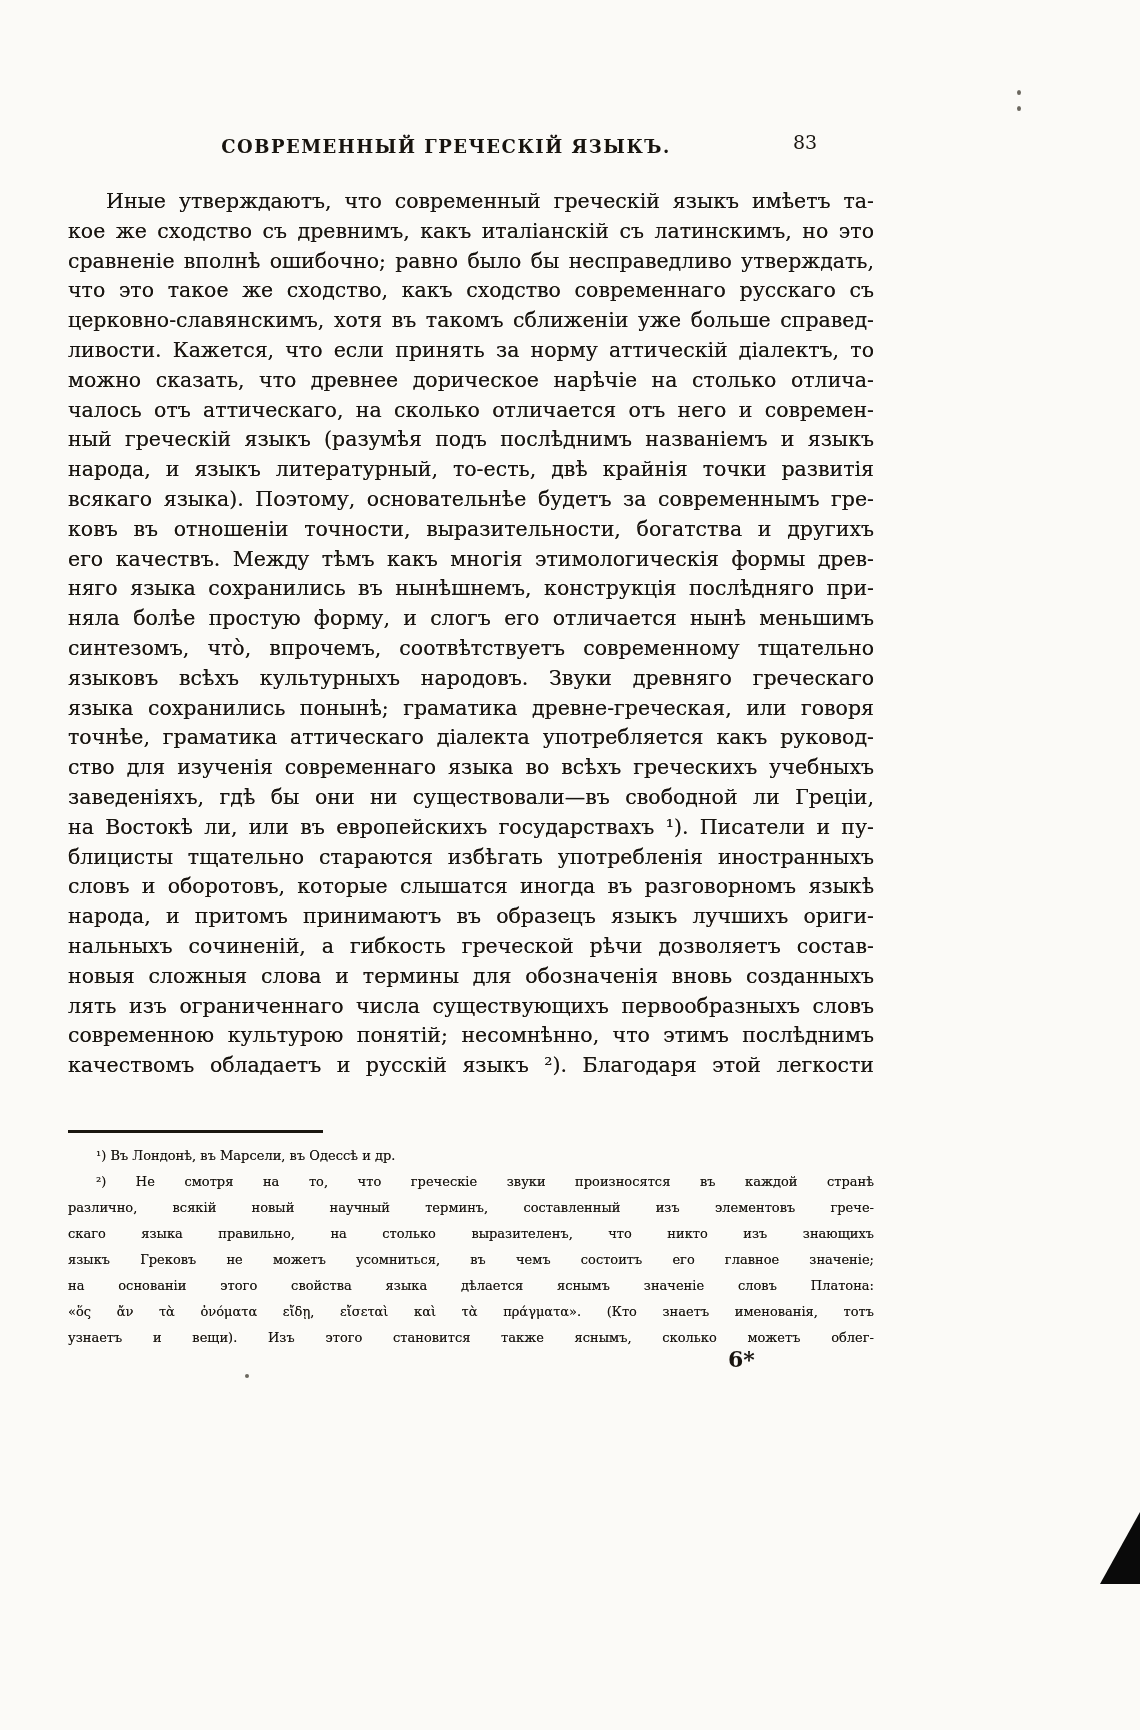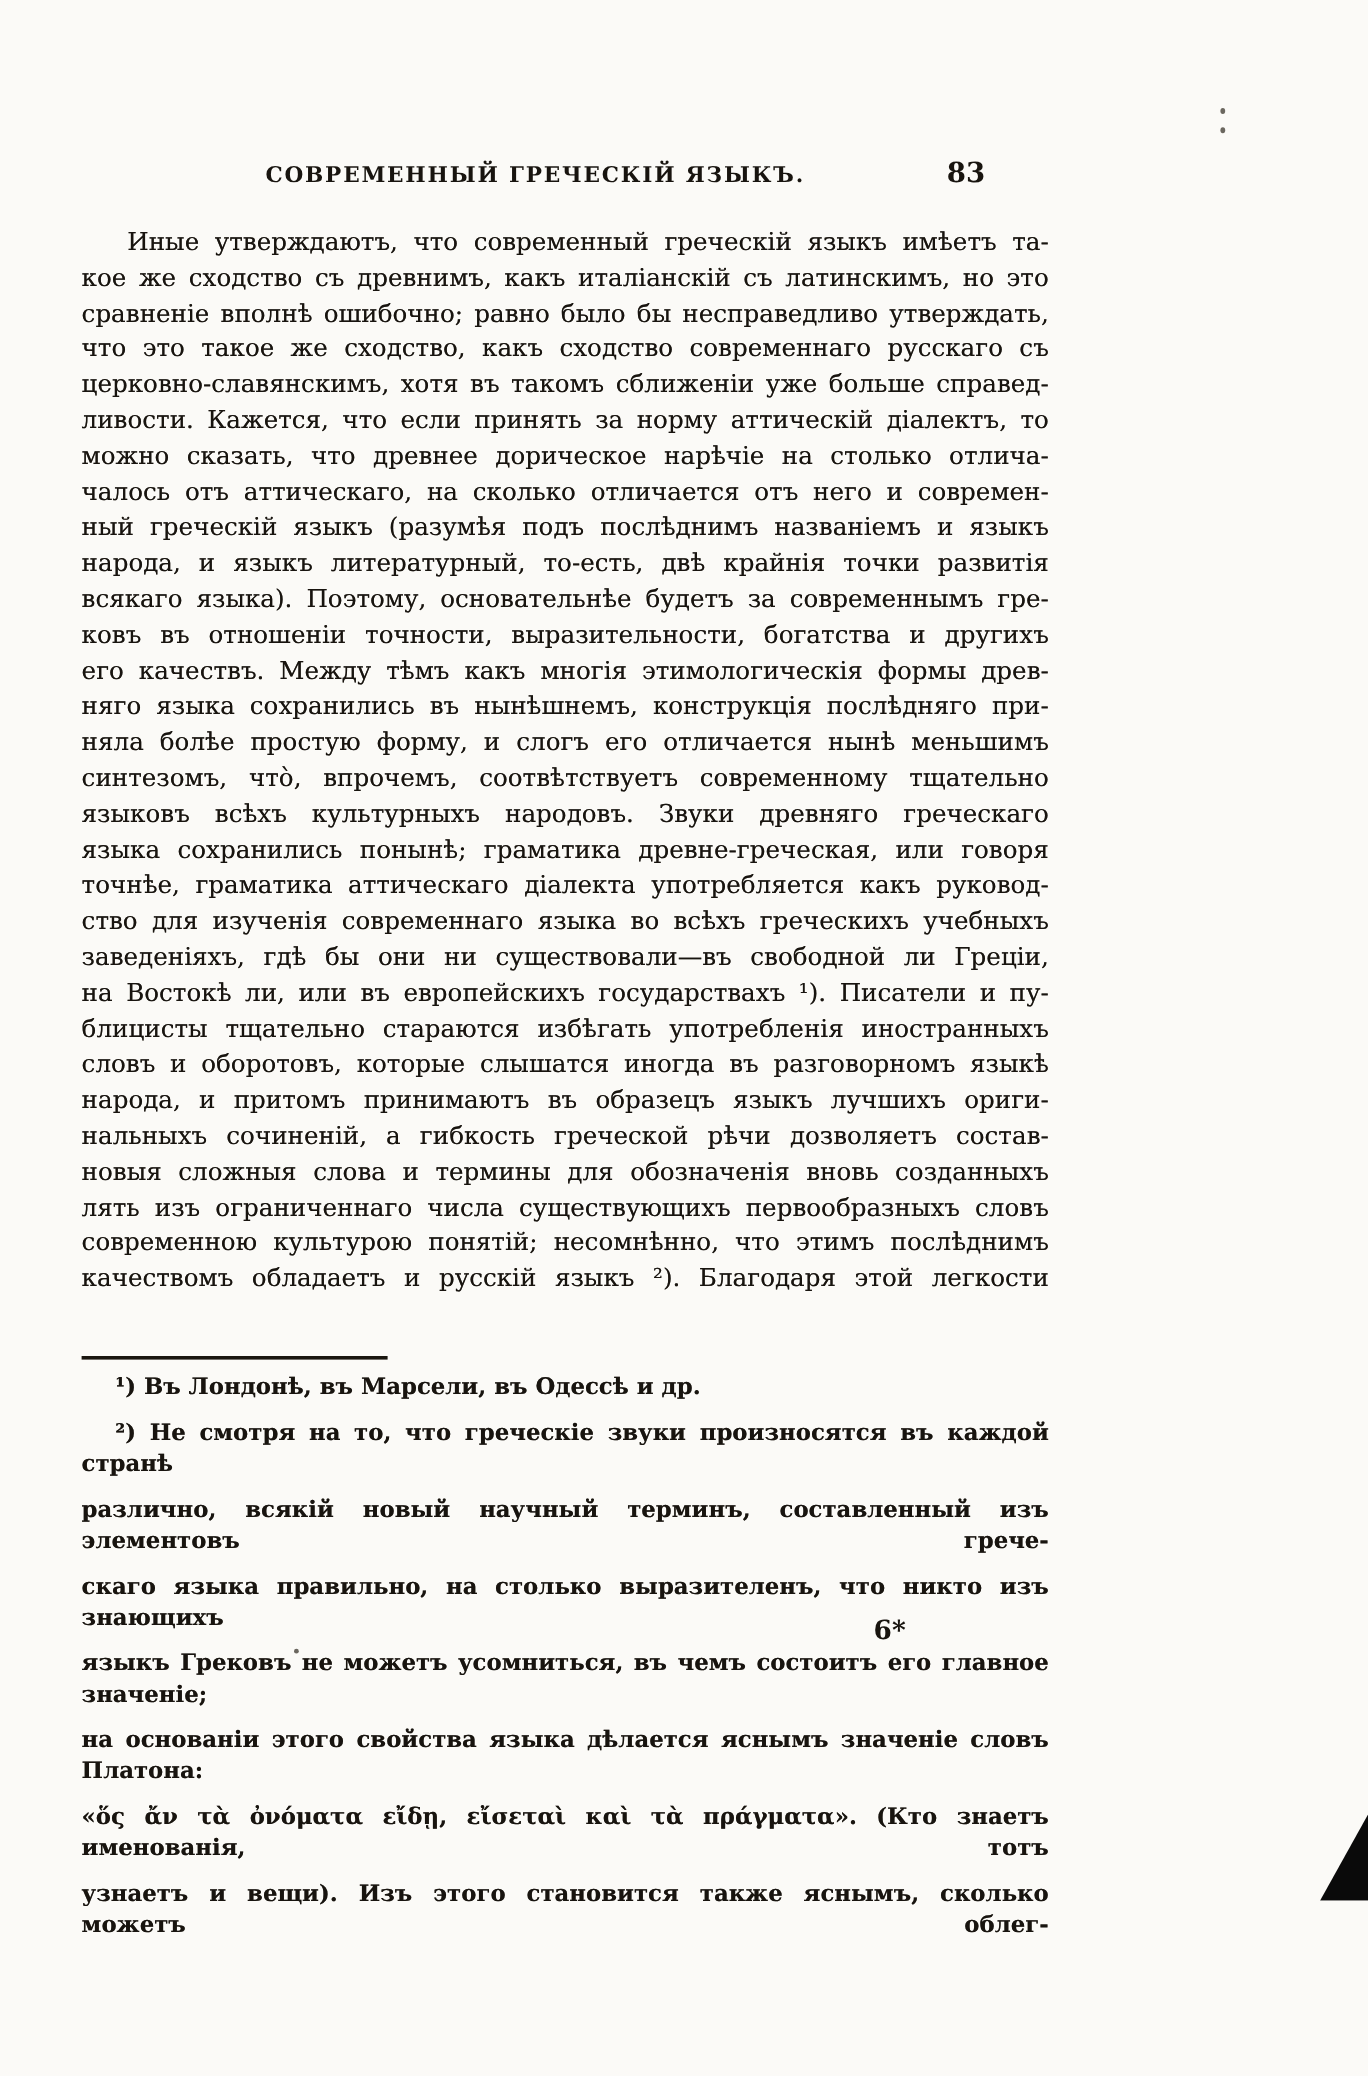--- a/index.html
+++ b/index.html
@@ -27,22 +27,22 @@
     letter-spacing: 1.5px;
     font-weight: 600;
     white-space: nowrap;
   }
   .page-number {
     position: absolute;
     top: 131px;
     left: 780px;
     width: 50px;
     text-align: center;
-    font-size: 23px;
-    font-weight: 700;
+    font-size: 19px;
+    font-weight: 400;
   }
   
   .body-text {
     position: absolute;
     top: 187px;
     left: 68px;
     width: 806px;
     font-size: 20.5px;
     line-height: 29.8px;
     font-weight: 500;
@@ -64,33 +64,32 @@
     width: 255px;
     height: 2.5px;
     background: #1a160f;
   }
   
   .footnotes {
     position: absolute;
     top: 1143px;
     left: 68px;
     width: 806px;
-    font-size: 19px;
+    font-size: 13px;
     line-height: 26px;
-    font-weight: 700;
+    font-weight: 400;
     text-shadow: 0 0 0.3px rgba(20,16,10,0.6);
   }
   .footnote-single {
     text-indent: 28px;
     text-align: left;
   }
   .footnote-multi > .footnote-line {
     text-align: justify;
     text-align-last: justify;
-    margin-top: 12px;
   }
   .footnote-multi > .footnote-line:first-child {
     text-indent: 28px;
   }
   
   .signature {
     position: absolute;
     top: 1346px;
     left: 728px;
     font-size: 22px;

